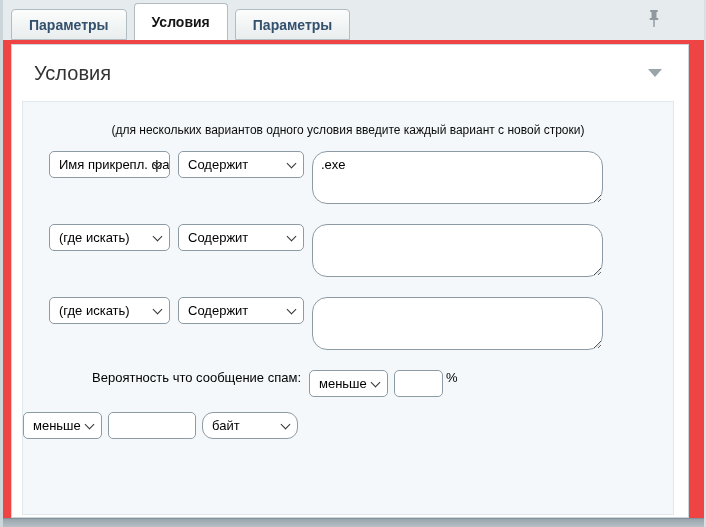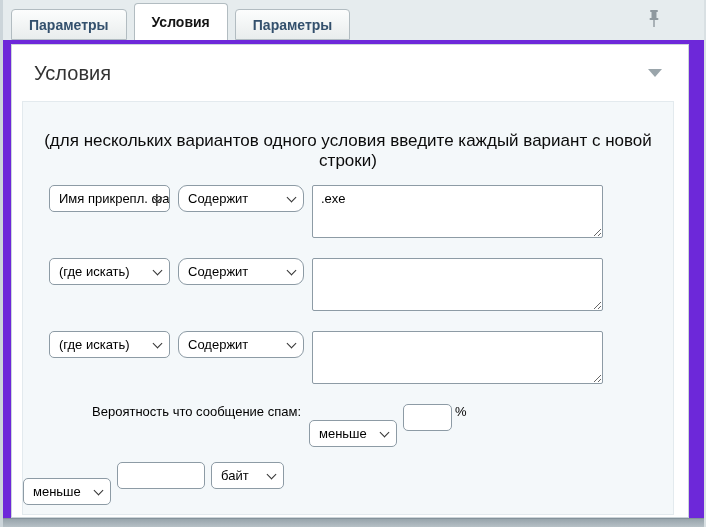--- a/index.html
+++ b/index.html
@@ -1,20 +1,20 @@
 <!DOCTYPE html>
 <html><head>
 <meta charset="utf-8">
 <style>
   * { margin:0; padding:0; }
   html,body { background:#ffffff; }
   body { font-family:"Liberation Sans", sans-serif; }
 
   .window {
-    position:relative; width:706px; height:527px; background:#6d28d9;
+    position:relative; width:706px; height:527px; background:#ef4444;
     overflow:hidden; box-sizing:border-box;
     border-left:3px solid #ccd5da; border-right:2px solid #d9e0e3;
   }
 
   
   .tabbar {
     position:absolute; top:0; left:0; right:0; height:40px;
     background:#e6ecee; display:flex; align-items:flex-end; padding-left:8px;
   }
   .tab {
@@ -47,46 +47,46 @@
     border-right:7px solid transparent; border-top:8px solid #9aa5ab;
     cursor:pointer; margin-right:6px;
   }
 
   
   .box {
     box-sizing:border-box; margin:5px 14px 0 10px; height:414px;
     background:#f4f8fa; border:1px solid #e3eaee; padding-top:13px;
     font-size:13px; color:#000;
   }
-  .hint { text-align:center; font-size:17px; color:#0b0b0b; margin:16px 14px 14px 14px; }
+  .hint { text-align:center; font-size:12px; color:#0b0b0b; margin:8px 14px 14px 14px; }
 
   .crow { display:flex; align-items:flex-start; margin:0 0 20px 26px; }
   .frow { display:flex; margin:0 0 15px 0; }
   .frow.top { align-items:flex-start; }
   .flabel { width:278px; text-align:right; padding-right:8px; font-size:13px; color:#000; }
   .frow.top .flabel { padding-top:5px; }
 
   
   .sel {
     position:relative; box-sizing:border-box; height:27px; background:#ffffff;
     border:1px solid #8d9ba5; border-radius:5px; padding:5px 20px 0 9px;
     font-size:13px; color:#000; white-space:nowrap; overflow:hidden; cursor:default;
   }
   .chev {
     position:absolute; right:8px; top:8px; width:6px; height:6px;
     border-right:1.5px solid #333; border-bottom:1.5px solid #333;
     transform:rotate(45deg); pointer-events:none;
   }
   .sel.field { width:121px; margin-right:8px; flex:none; }
-  .sel.op    { width:126px; margin-right:8px; flex:none;border-radius:9px; }
-  .sel.cmp   { width:88px;  margin-right:6px; flex:none;margin-top:16px; }
-  .sel.unit  { width:73px;  flex:none; }
+  .sel.op    { width:126px; margin-right:8px; flex:none; }
+  .sel.cmp   { width:79px;  margin-right:6px; flex:none; }
+  .sel.unit  { width:96px;  flex:none;border-radius:11px; }
 
   textarea {
-    box-sizing:border-box; border:1px solid #8d9ba5; border-radius:2px;
+    box-sizing:border-box; border:1px solid #8d9ba5; border-radius:15px;
     background:#ffffff; font:13px "Liberation Sans", sans-serif;
     padding:5px 8px; resize:both; color:#000;
   }
   textarea.cond { width:291px; height:53px; }
   textarea.php  { width:291px; height:66px; }
 
   input[type=text] {
     box-sizing:border-box; height:27px; border:1px solid #8d9ba5; border-radius:5px;
     font:13px "Liberation Sans", sans-serif; padding:0 6px; background:#ffffff; color:#000;
   }

